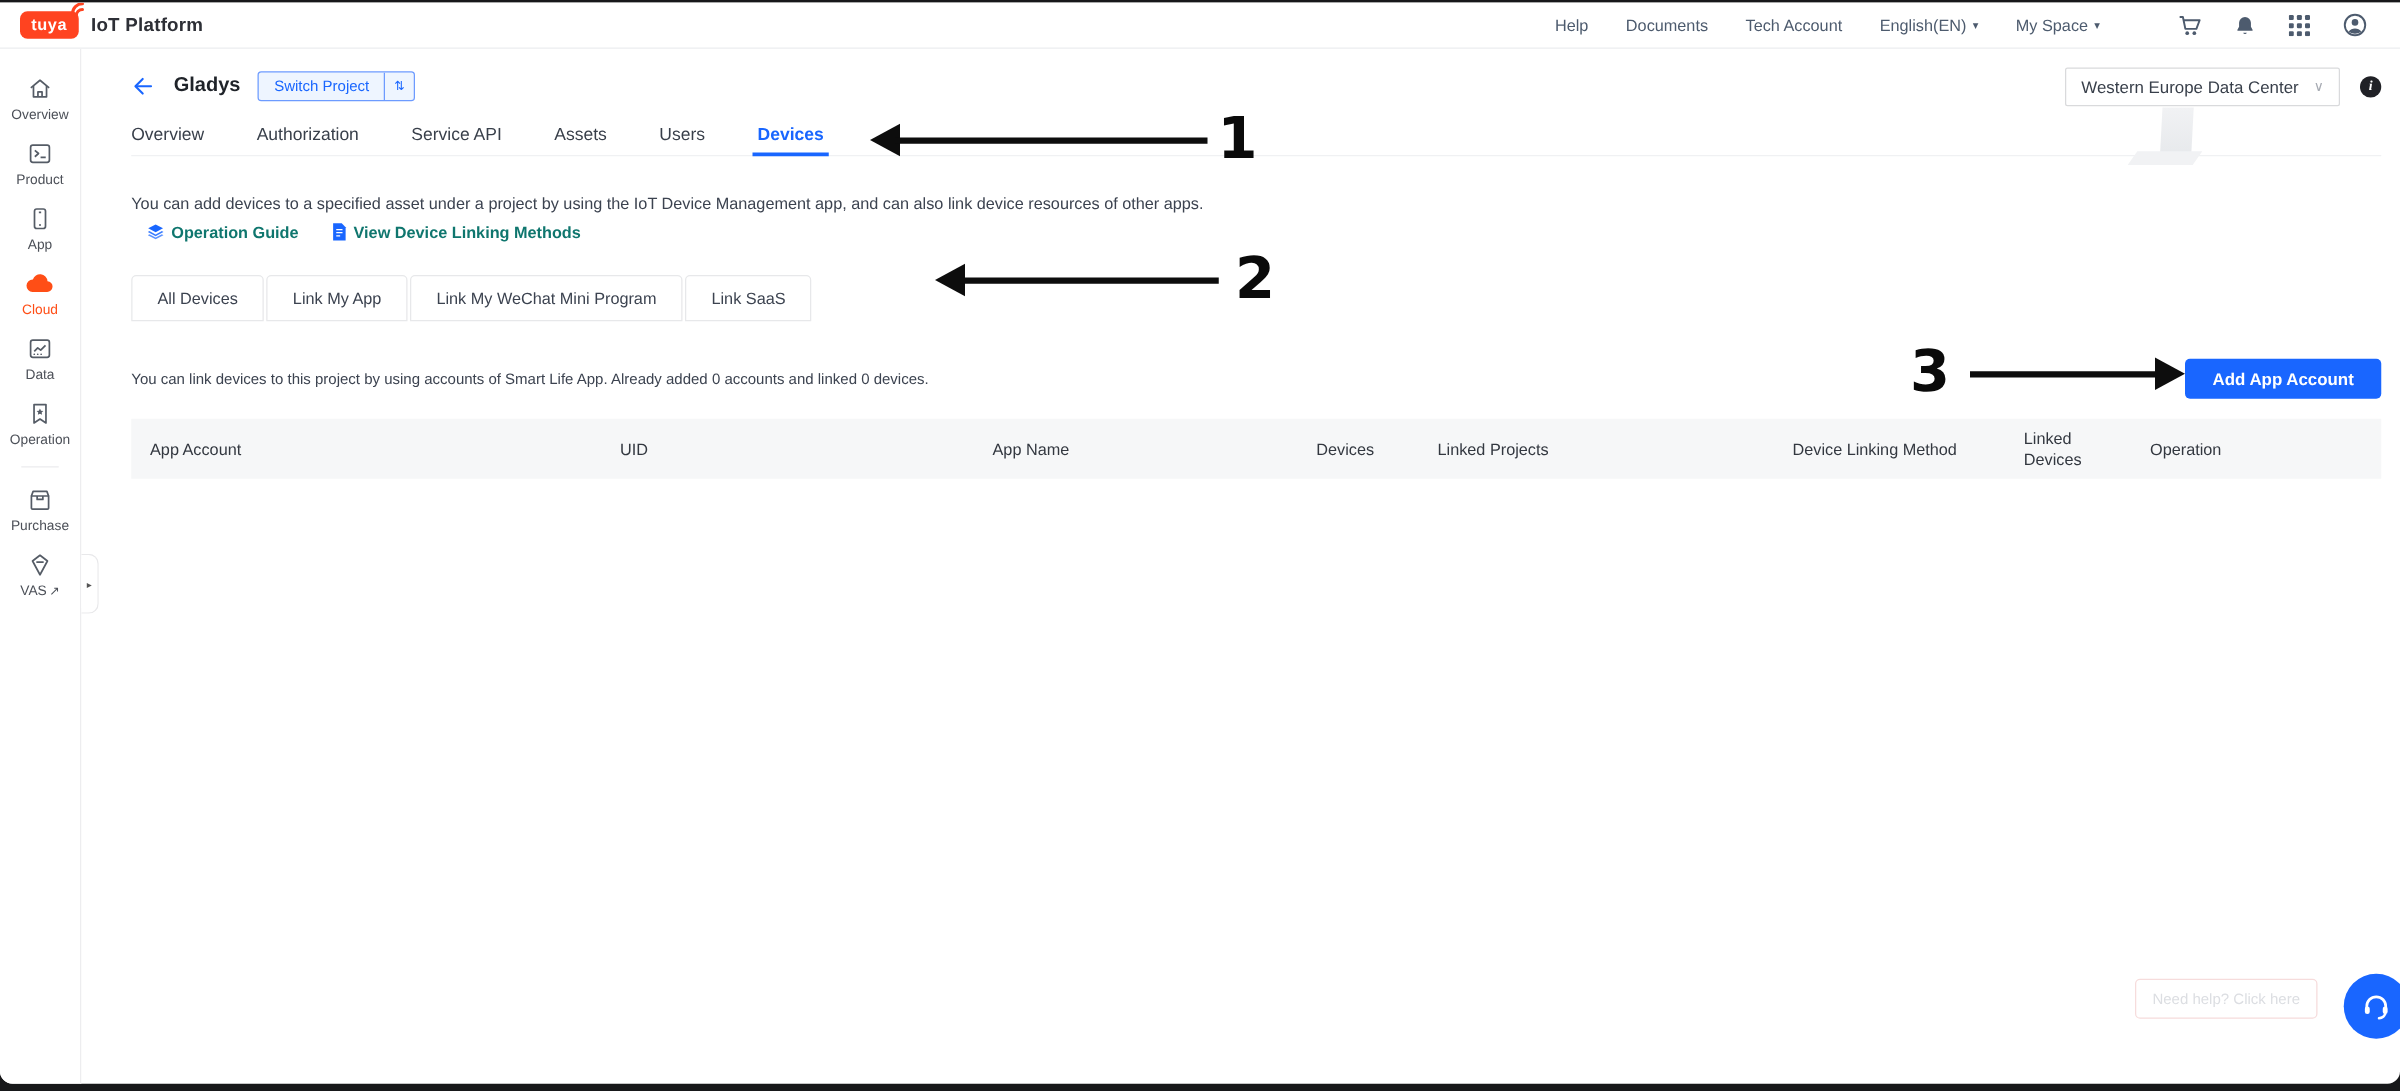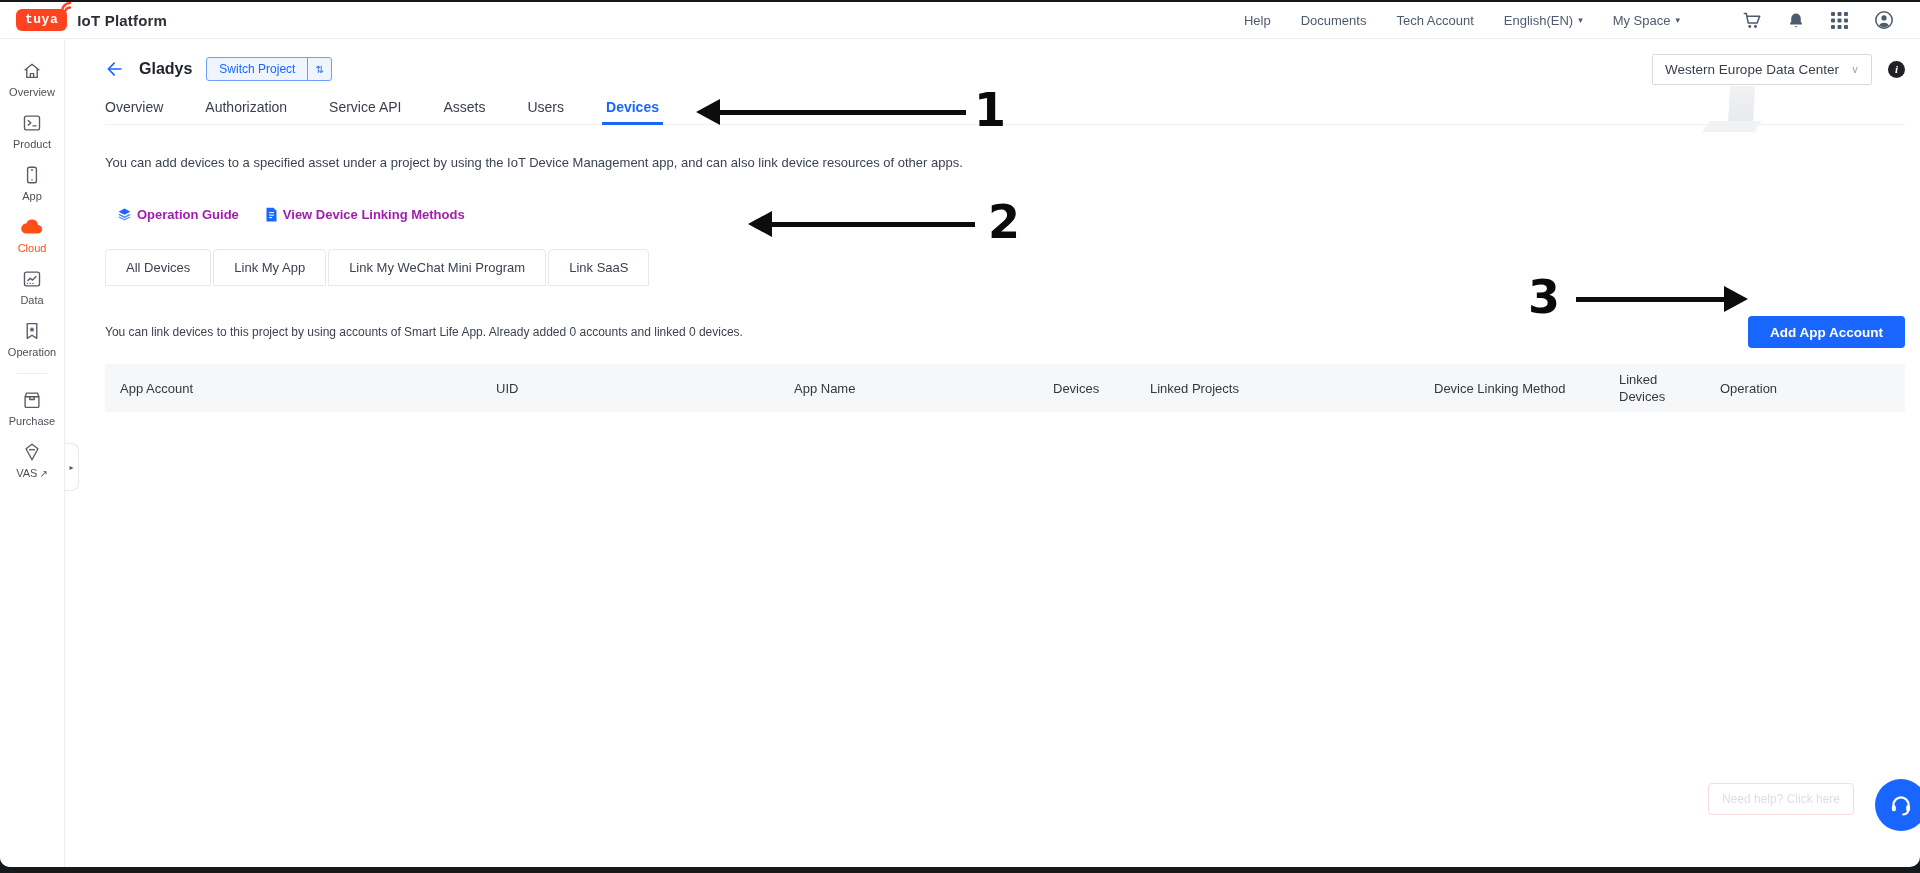--- a/index.html
+++ b/index.html
@@ -5,21 +5,21 @@
   * { margin:0; padding:0; box-sizing:border-box; }
   html,body { width:1920px; height:873px; background:#17181a; font-family:"Liberation Sans",sans-serif; }
   .window { position:absolute; top:2px; left:0; right:0; bottom:6px; background:#fff;
             border-radius:0 0 10px 10px; overflow:hidden; }
 
   
   .topbar { position:absolute; top:0; left:0; right:0; height:37px; background:#fff;
             border-bottom:1px solid #ecedef; display:flex; align-items:center; padding:0 26px 0 16px; z-index:20; }
   .logo-wrap { position:relative; display:flex; align-items:center; }
   .logo-badge { position:relative; background:#ff4320; color:#fff; font-weight:bold; font-size:13px;
-                padding:3px 9px 4px 9px; border-radius:6px; letter-spacing:.5px;font-family:Liberation Mono, monospace; }
+                padding:3px 9px 4px 9px; border-radius:6px; letter-spacing:.5px; }
   .logo-arcs { position:absolute; top:-7px; right:-9px; }
   .brand { font-size:15px; font-weight:bold; color:#2d2f36; margin-left:10px; letter-spacing:.2px; }
   .topnav { margin-left:auto; display:flex; align-items:center; gap:30px; }
   .topnav a { font-size:13px; color:#4d5b6e; text-decoration:none; cursor:pointer; display:flex; align-items:center; gap:5px; }
   .caret { font-size:9px; color:#4d5b6e; }
   .tb-icons { display:flex; align-items:center; gap:26px; margin-left:32px; }
   .tb-icon { display:flex; align-items:center; cursor:pointer; }
 
   
   .sidebar { position:absolute; top:37px; left:0; bottom:0; width:65px; background:#fff;
@@ -53,22 +53,22 @@
   .info-dot { width:17px; height:17px; border-radius:50%; background:#202126; color:#fff; font-size:11px;
               font-weight:bold; display:flex; align-items:center; justify-content:center; cursor:pointer;
               font-family:"Liberation Serif",serif; font-style:italic; }
 
   .tabs { height:36px; display:flex; align-items:center; gap:42px; border-bottom:1px solid #f0f1f3; }
   .tab { font-size:14px; color:#383f4a; cursor:pointer; position:relative; height:100%; display:flex; align-items:center; }
   .tab.active { color:#1966ff; font-weight:bold; }
   .tab.active::after { content:""; position:absolute; left:-4px; right:-4px; bottom:-1px; height:3px; background:#1966ff; }
 
   .desc { margin-top:26px; width:950px; font-size:13px; line-height:23px; color:#3c4350; }
-  .desc-link { color:#a21caf; text-decoration:none; cursor:pointer; display:inline-flex; align-items:center; gap:5px;
-               font-weight:bold;margin-top:29px; }
+  .desc-link { color:#0f766e; text-decoration:none; cursor:pointer; display:inline-flex; align-items:center; gap:5px;
+               font-weight:bold; }
   .lk1 { margin-left:12px; } .lk2 { margin-left:26px; }
 
   .subtabs { margin-top:20px; display:flex; gap:2px; }
   .subtab { border:1px solid #e7e8ea; border-radius:4px 4px 0 0; padding:10px 20px; font-size:13px;
             color:#3c4350; background:#fff; cursor:pointer; white-space:nowrap; }
   .subtab.active { color:#1966ff; font-weight:bold; border-top:3px solid #1966ff; padding-top:8px; }
 
   .info-row { margin-top:30px; display:flex; align-items:center; }
   .info-text { font-size:12px; color:#3c4350; }
   .add-btn { margin-left:auto; height:32px; padding:0 22px; background:#1966ff; color:#fff; font-size:13.5px;

